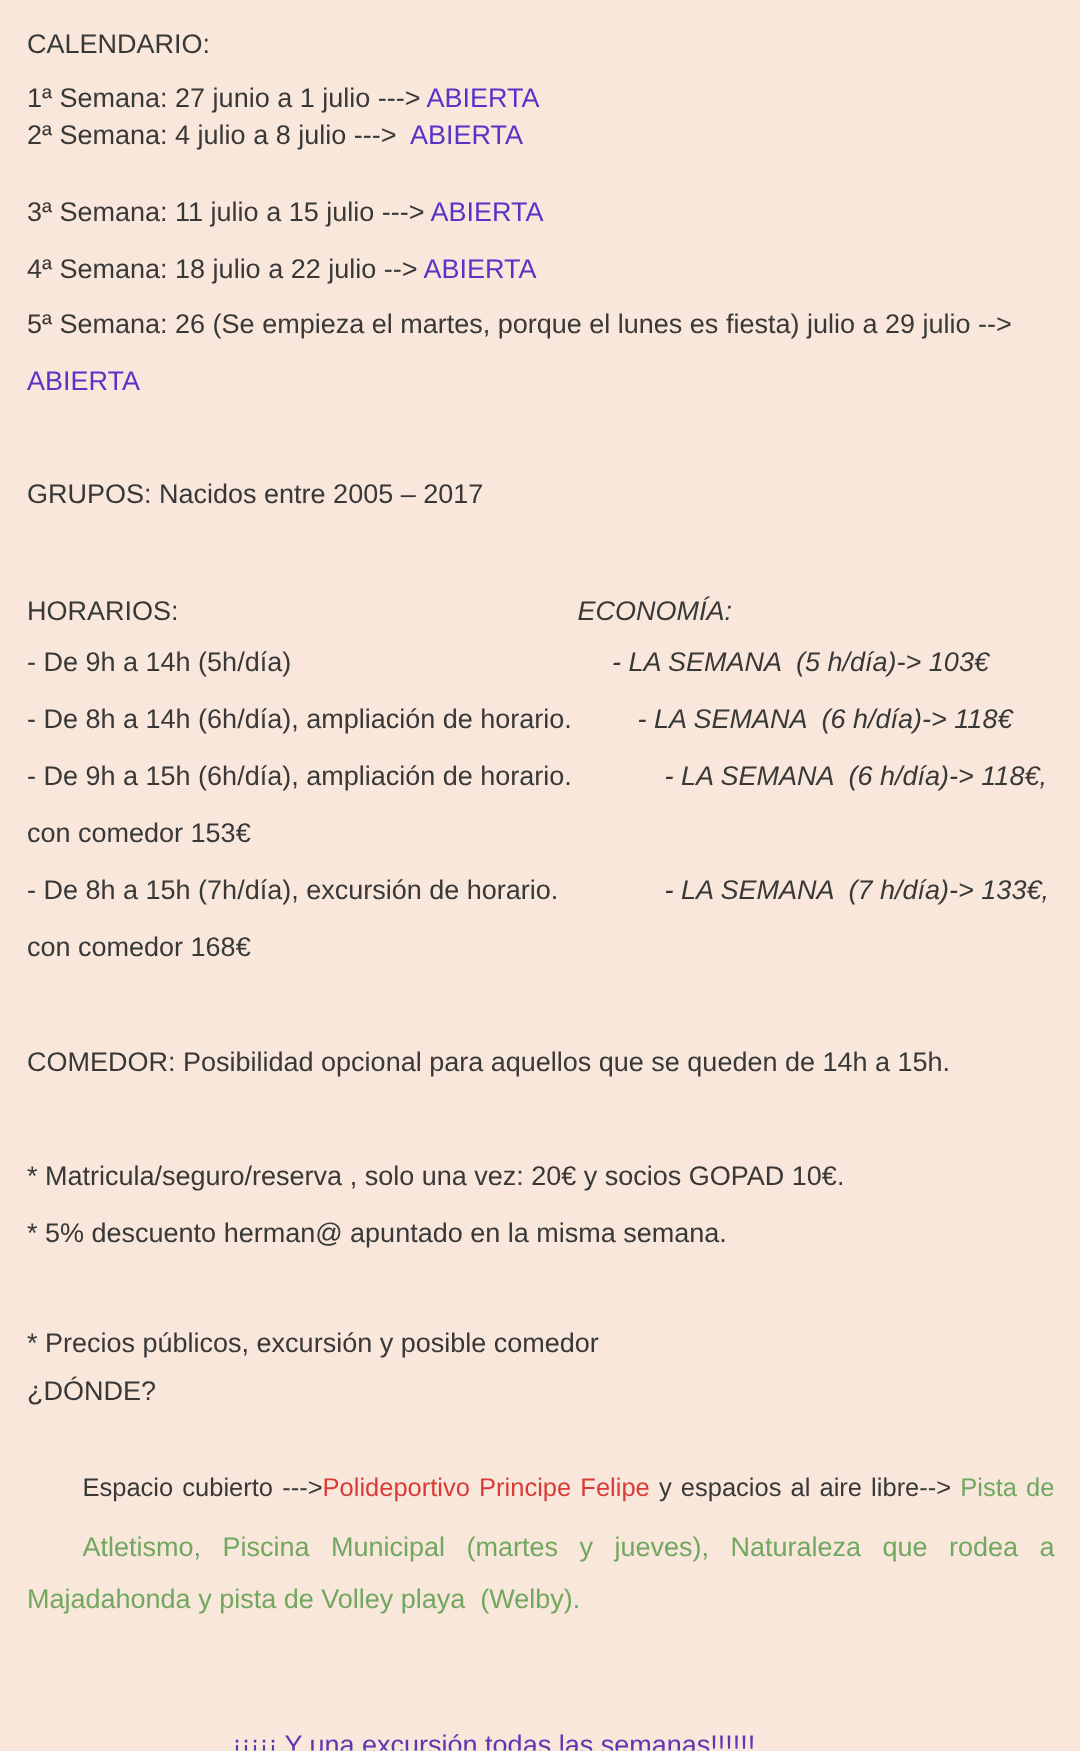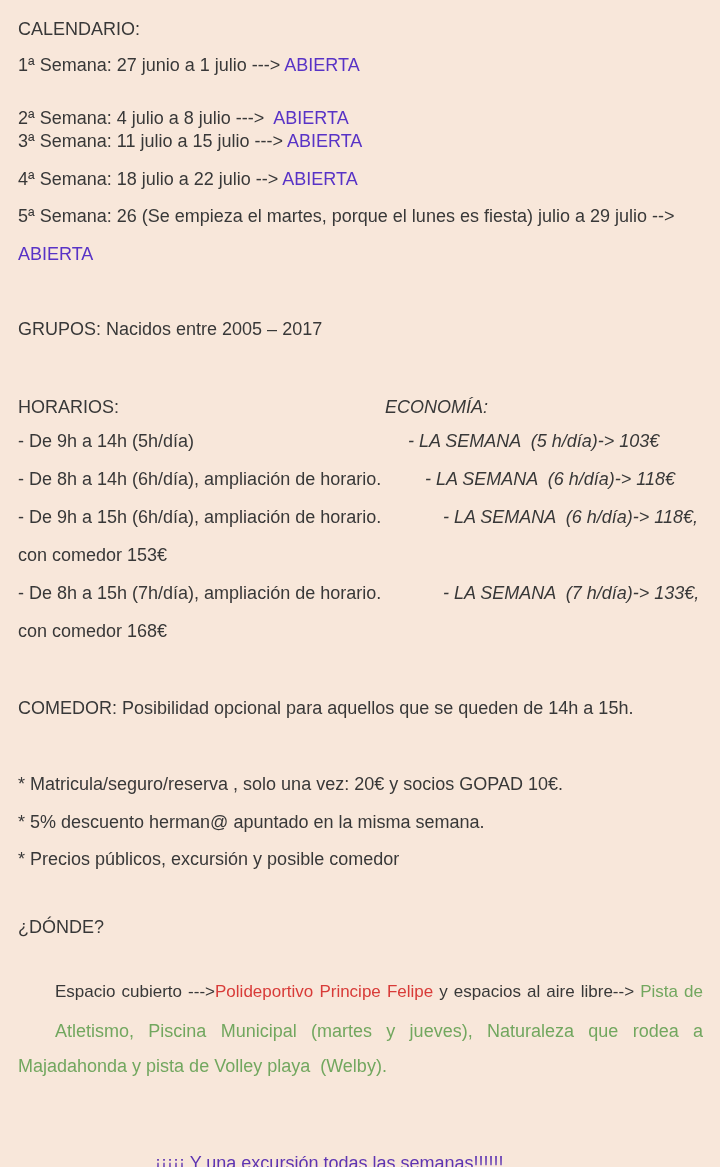--- a/index.html
+++ b/index.html
@@ -27,21 +27,21 @@
 </style>
 </head>
 <body>
 
 <div class="page">
 
   <div class="ln" style="top:17px">CALENDARIO:</div>
 
   <div class="ln" style="top:53px"><span>1ª Semana: 27 junio a 1 julio ---&gt; </span><span class="purple">ABIERTA</span></div>
 
-  <div class="ln" style="top:106px"><span>2ª Semana: 4 julio a 8 julio ---&gt;  </span><span class="purple">ABIERTA</span></div>
+  <div class="ln" style="top:78px"><span>2ª Semana: 4 julio a 8 julio ---&gt;  </span><span class="purple">ABIERTA</span></div>
 
   <div class="ln" style="top:129px"><span>3ª Semana: 11 julio a 15 julio ---&gt; </span><span class="purple">ABIERTA</span></div>
 
   <div class="ln" style="top:167px"><span>4ª Semana: 18 julio a 22 julio --&gt; </span><span class="purple">ABIERTA</span></div>
 
   <div class="ln" style="top:204px"><span>5ª Semana: 26 (Se empieza el martes, porque el lunes es fiesta) julio a 29 julio --&gt;</span></div>
 
   <div class="ln" style="top:242px"><span class="purple">ABIERTA</span></div>
 
   <div class="ln" style="top:317px">GRUPOS: Nacidos entre 2005 – 2017</div>
@@ -49,29 +49,29 @@
   <div class="ln" style="top:395px"><span>HORARIOS:</span><span class="col2" style="left:367px">ECONOMÍA:</span></div>
 
   <div class="ln" style="top:429px"><span>- De 9h a 14h (5h/día)</span><span class="col2" style="left:390px">- LA SEMANA  (5 h/día)-&gt; 103€</span></div>
 
   <div class="ln" style="top:467px"><span>- De 8h a 14h (6h/día), ampliación de horario.</span><span class="col2" style="left:407px">- LA SEMANA  (6 h/día)-&gt; 118€</span></div>
 
   <div class="ln" style="top:505px"><span>- De 9h a 15h (6h/día), ampliación de horario.</span><span class="col2" style="left:425px">- LA SEMANA  (6 h/día)-&gt; 118€,</span></div>
 
   <div class="ln" style="top:543px">con comedor 153€</div>
 
-  <div class="ln" style="top:581px"><span>- De 8h a 15h (7h/día), ampliación de horario.</span><span class="col2" style="left:425px">- LA SEMANA  (7 h/día)-&gt; 133€,</span></div>
+  <div class="ln" style="top:581px"><span>- De 8h a 15h (7h/día), excursión de horario.</span><span class="col2" style="left:425px">- LA SEMANA  (7 h/día)-&gt; 133€,</span></div>
 
   <div class="ln" style="top:619px">con comedor 168€</div>
 
   <div class="ln" style="top:696px">COMEDOR: Posibilidad opcional para aquellos que se queden de 14h a 15h.</div>
 
   <div class="ln" style="top:772px">* Matricula/seguro/reserva , solo una vez: 20€ y socios GOPAD 10€.</div>
   <div class="ln" style="top:810px">* 5% descuento herman@ apuntado en la misma semana.</div>
-  <div class="ln" style="top:847px">* Precios públicos, excursión y posible comedor</div>
+  <div class="ln" style="top:883px">* Precios públicos, excursión y posible comedor</div>
 
   <div class="ln" style="top:915px">¿DÓNDE?</div>
 
   <div class="ln just just-sm" style="top:980px"><span>Espacio cubierto ---&gt;</span><span class="red">Polideportivo Principe Felipe</span><span>  y espacios al aire libre--&gt; </span><span class="green">Pista de</span></div>
 
   <div class="ln just green" style="top:1019px">Atletismo, Piscina Municipal (martes y jueves), Naturaleza que rodea a</div>
 
   <div class="ln green" style="top:1054px">Majadahonda y pista de Volley playa  (Welby).</div>
 
   <div class="ln footer-purple" style="top:1122px; left:155px">¡¡¡¡¡ Y una excursión todas las semanas!!!!!!</div>

